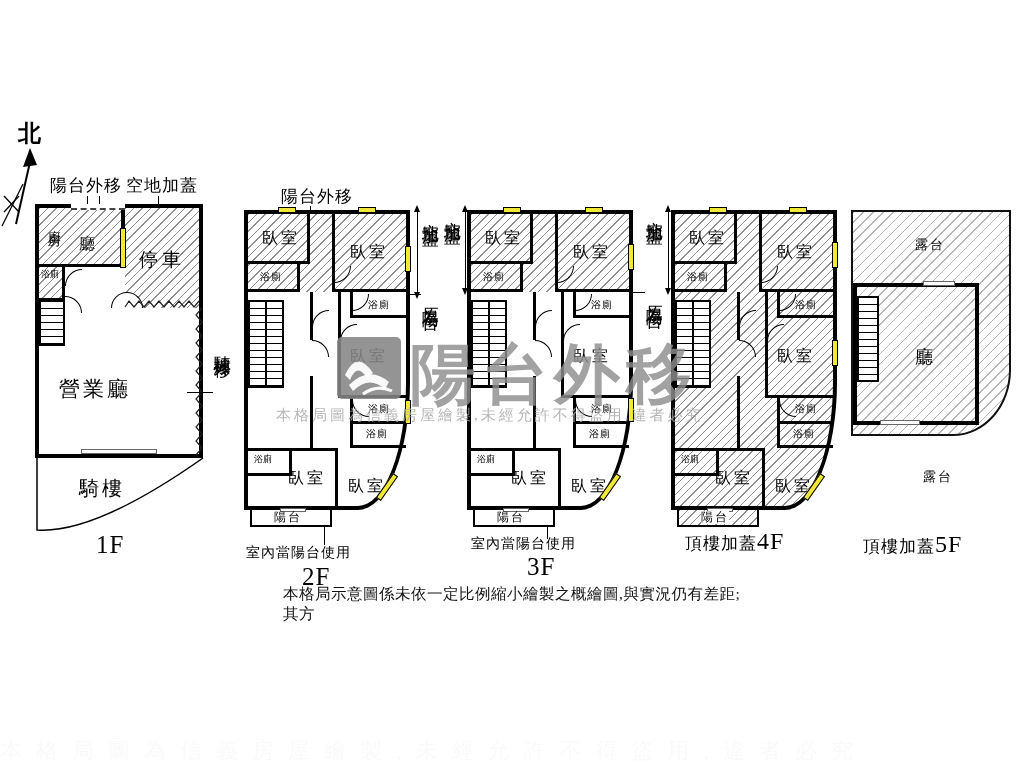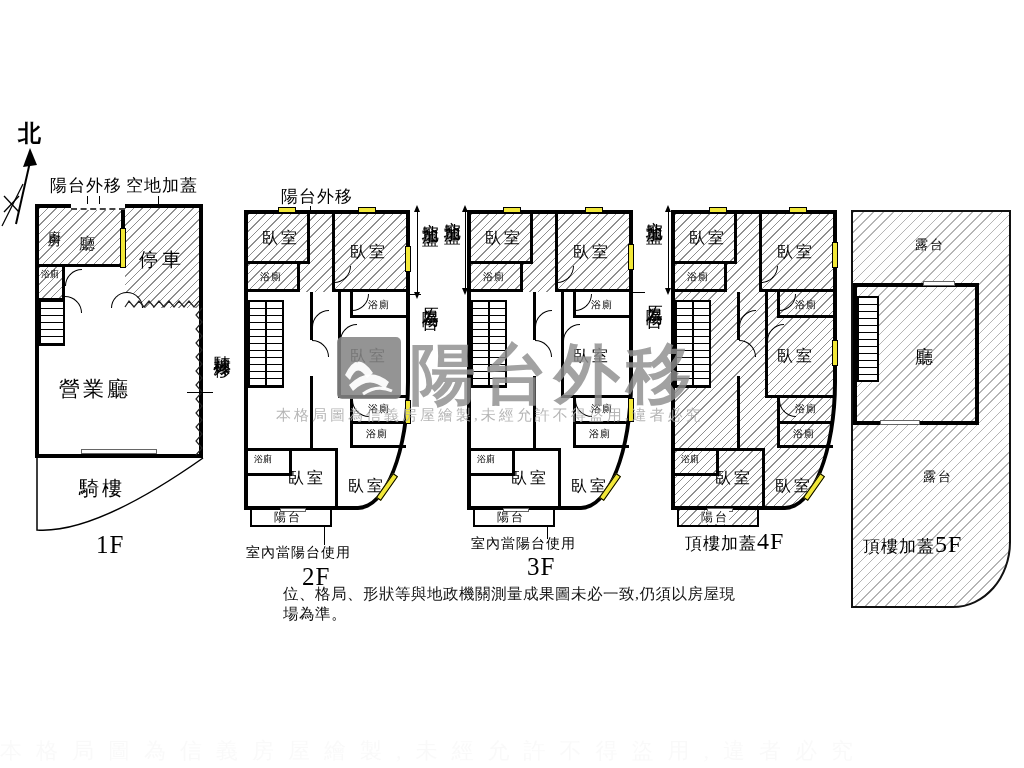--- a/index.html
+++ b/index.html
@@ -259,21 +259,21 @@
   <div class="lbl balc" style="left:30px;top:305px;background:#fff;">陽台</div>
   <div class="win" style="left:38px;top:1px;width:18px;height:6px;"></div>
   <div class="win" style="left:118px;top:1px;width:18px;height:6px;"></div>
   <div class="win" style="left:161px;top:36px;width:6px;height:26px;"></div>
   <div class="win" style="left:161px;top:134px;width:6px;height:26px;"></div>
   <div class="win" style="left:128px;top:278px;width:30px;height:6px;transform:rotate(-55deg);"></div>
   <div class="lbl" style="left:14px;top:323px;font-size:17px;letter-spacing:1px;"><span>頂樓加蓋</span><span class="fnum-s" style="font-size:24px;">4F</span></div>
 </div>
 
 <div class="floor" style="left:849px;top:206px;width:166px;height:360px;">
-  <div class="plan5 hatch5" style="left:2px;top:4px;width:160px;height:398px;border-bottom-right-radius:58px 66px;">
+  <div class="plan5 hatch5" style="left:2px;top:4px;width:160px;height:226px;border-bottom-right-radius:58px 66px;">
     <div class="room" style="left:0;top:71px;width:126px;height:142px;border:4px solid #000;"></div>
     <div class="stairs" style="left:4px;top:84px;width:22px;height:86px;background-color:#fff;"></div>
     <div class="winline" style="left:70px;top:69px;width:32px;height:5px;"></div>
     <div class="winline" style="left:27px;top:208px;width:40px;height:5px;"></div>
     <div class="lbl" style="left:62px;top:26px;font-size:13px;letter-spacing:2px;">露台</div>
     <div class="lbl" style="left:62px;top:136px;font-size:18px;">廳</div>
     <div class="lbl" style="left:70px;top:258px;font-size:13px;letter-spacing:2px;">露台</div>
   </div>
   <div class="lbl" style="left:14px;top:326px;font-size:17px;letter-spacing:1px;"><span>頂樓加蓋</span><span class="fnum-s" style="font-size:24px;">5F</span></div>
 </div>
@@ -284,16 +284,16 @@
       <path d="M8,38 Q20,12 36,36 L30,41 Q20,25 13,43 Z" fill="#fff" opacity=".95"></path>
       <path d="M12,48 Q32,28 52,45 L48,52 Q32,38 16,54 Z" fill="#fff" opacity=".95"></path>
       <path d="M26,57 Q40,47 55,54" stroke="#fff" stroke-width="3" fill="none" opacity=".95"></path>
     </svg>
   </div>
   <div class="wm-brand" style="left:410px;top:330px;">陽台外移</div>
   <div class="wm-notice" style="left:276px;top:406px;">本格局圖為信義房屋繪製,未經允許不得盜用,違者必究</div>
 </div>
 
 <div class="disc" style="left:283px;top:584px;width:460px;">
-  <div>位、格局、形狀等與地政機關測量成果圖未必一致,仍須以房屋現場為準。</div>
+  <div>本格局示意圖係未依一定比例縮小繪製之概繪圖,與實況仍有差距;其方</div>
 </div>
 
 <div class="faintrow" style="left:0px;top:736px;">本格局圖為信義房屋繪製,未經允許不得盜用,違者必究</div>
 
 </body></html>

